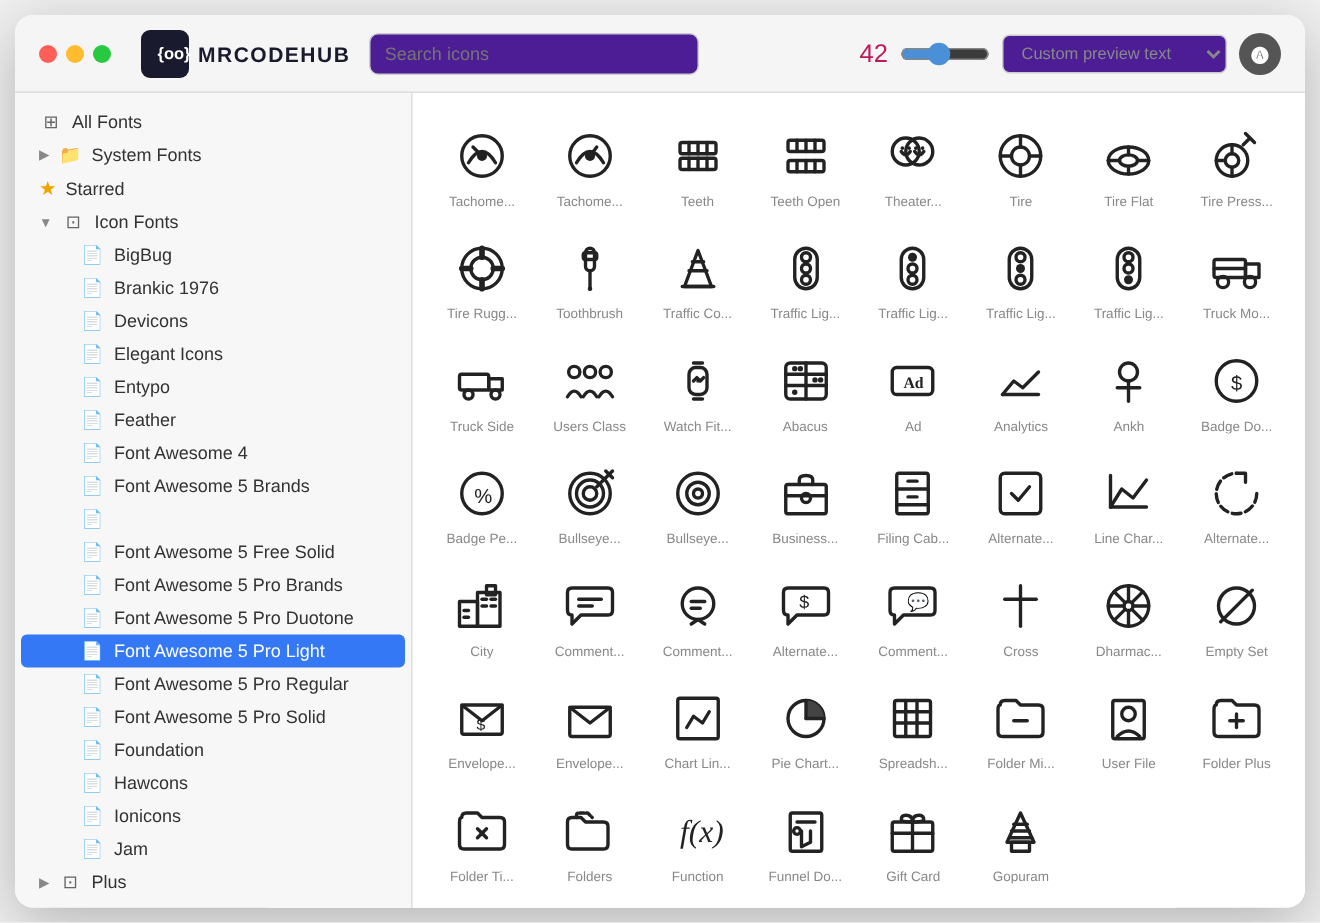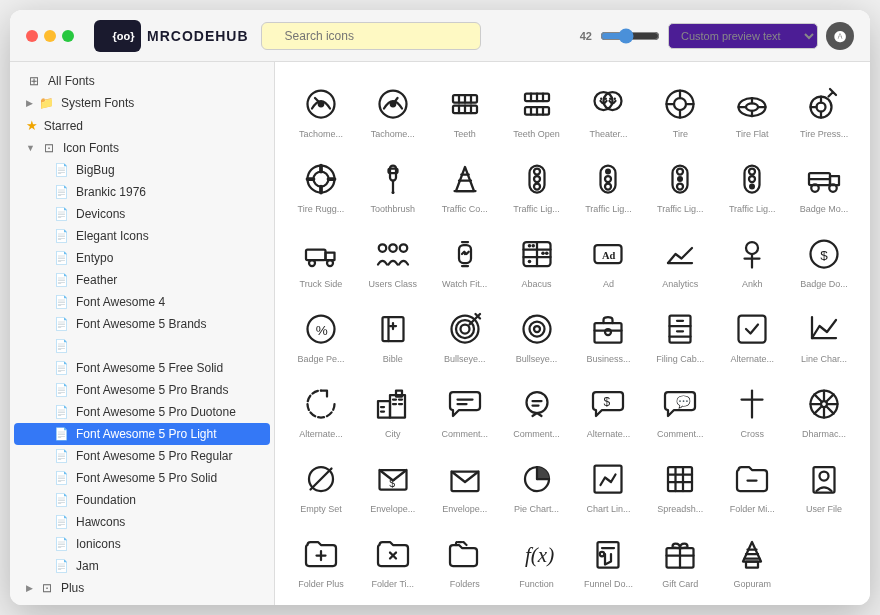--- a/index.html
+++ b/index.html
@@ -45,21 +45,21 @@
     .tl-red { background: #ff5f57; }
     .tl-yellow { background: #febc2e; }
     .tl-green { background: #28c840; }
     .logo {
       display: flex;
       align-items: center;
       gap: 6px;
       margin-left: 8px;
     }
     .logo-icon {
-      width: 47px;
+      width: 32px;
       height: 32px;
       background: #1a1a2e;
       border-radius: 6px;
       display: flex;
       align-items: center;
       justify-content: center;
       color: #fff;
       font-size: 11px;
       font-weight: bold;
       padding-left: 12px;
@@ -69,36 +69,36 @@
       font-weight: 700;
       color: #1a1a2e;
       letter-spacing: 1px;
     }
     .search-bar {
       flex: 1;
       max-width: 220px;
       height: 28px;
       border: 1px solid #ccc;
       border-radius: 6px;
-      padding: 0 23px;
+      padding: 0 10px;
       font-size: 12px;
-      background: #fef9c3;
+      background: #4c1d95;
       color: #888;
       outline: none;
     }
     .toolbar-right {
       display: flex;
       align-items: center;
       gap: 8px;
       margin-left: auto;
     }
     .count-badge {
-      font-size: 11px;
-      color: #737373;
-      font-weight: 700;
+      font-size: 17px;
+      color: #be185d;
+      font-weight: 400;
     }
     .slider-container {
       display: flex;
       align-items: center;
       gap: 4px;
     }
     .slider {
       width: 60px;
       accent-color: #4a90d9;
     }
@@ -557,21 +557,21 @@
         <div class="icon-cell">
           <div class="icon-svg">
             <svg viewBox="0 0 24 24">
                 <rect x="2" y="8" width="14" height="8" rx="1"></rect>
                 <polygon points="16,10 22,10 22,16 16,16"></polygon>
                 <circle cx="6" cy="18" r="2.5"></circle>
                 <circle cx="18" cy="18" r="2.5"></circle>
                 <line x1="2" y1="12" x2="16" y2="12"></line>
               </svg>
           </div>
-          <span class="icon-label">Badge Mo...</span>
+          <span class="icon-label">Truck Mo...</span>
         </div>
 
         <div class="icon-cell">
           <div class="icon-svg">
             <svg viewBox="0 0 24 24">
                 <rect x="2" y="9" width="13" height="7" rx="1"></rect>
                 <polygon points="15,11 21,11 21,16 15,16"></polygon>
                 <circle cx="6" cy="18" r="2"></circle>
                 <circle cx="18" cy="18" r="2"></circle>
               </svg>
@@ -658,31 +658,20 @@
         </div>
 
         <div class="icon-cell">
           <div class="icon-svg">
             <svg viewBox="0 0 24 24">
                 <circle cx="12" cy="12" r="9"></circle>
                 <text x="8.5" y="16" font-size="9" fill="#222" stroke="none" font-family="sans-serif">%</text>
               </svg>
           </div>
           <span class="icon-label">Badge Pe...</span>
-        </div>
-        <div class="icon-cell">
-          <div class="icon-svg">
-            <svg viewBox="0 0 24 24">
-                <rect x="5" y="4" width="14" height="16" rx="1"></rect>
-                <line x1="9" y1="4" x2="9" y2="20"></line>
-                <line x1="12" y1="8" x2="12" y2="12"></line>
-                <line x1="10" y1="10" x2="14" y2="10"></line>
-              </svg>
-          </div>
-          <span class="icon-label">Bible</span>
         </div>
         <div class="icon-cell">
           <div class="icon-svg">
             <svg viewBox="0 0 24 24">
                 <circle cx="12" cy="12" r="9"></circle>
                 <circle cx="12" cy="12" r="6"></circle>
                 <circle cx="12" cy="12" r="3"></circle>
                 <line x1="22" y1="2" x2="15" y2="9"></line>
                 <line x1="19" y1="2" x2="22" y2="5"></line>
               </svg>
@@ -857,36 +846,36 @@
             <svg viewBox="0 0 24 24">
                 <rect x="3" y="7" width="18" height="13" rx="1"></rect>
                 <polyline points="3,7 12,14 21,7"></polyline>
               </svg>
           </div>
           <span class="icon-label">Envelope...</span>
         </div>
         <div class="icon-cell">
           <div class="icon-svg">
             <svg viewBox="0 0 24 24">
+                <rect x="3" y="3" width="18" height="18" rx="1"></rect>
+                <polyline points="7,16 10,11 14,14 17,9"></polyline>
+              </svg>
+          </div>
+          <span class="icon-label">Chart Lin...</span>
+        </div>
+        <div class="icon-cell">
+          <div class="icon-svg">
+            <svg viewBox="0 0 24 24">
                 <circle cx="12" cy="12" r="8"></circle>
                 <path d="M12 12 L12 4 A8 8 0 0 1 20 12 Z" fill="#444" stroke="none"></path>
                 <line x1="12" y1="4" x2="12" y2="12"></line>
                 <line x1="12" y1="12" x2="20" y2="12"></line>
               </svg>
           </div>
           <span class="icon-label">Pie Chart...</span>
-        </div>
-        <div class="icon-cell">
-          <div class="icon-svg">
-            <svg viewBox="0 0 24 24">
-                <rect x="3" y="3" width="18" height="18" rx="1"></rect>
-                <polyline points="7,16 10,11 14,14 17,9"></polyline>
-              </svg>
-          </div>
-          <span class="icon-label">Chart Lin...</span>
         </div>
         <div class="icon-cell">
           <div class="icon-svg">
             <svg viewBox="0 0 24 24">
                 <rect x="4" y="4" width="16" height="16" rx="1"></rect>
                 <line x1="4" y1="9" x2="20" y2="9"></line>
                 <line x1="4" y1="14" x2="20" y2="14"></line>
                 <line x1="9" y1="4" x2="9" y2="20"></line>
                 <line x1="14" y1="4" x2="14" y2="20"></line>
               </svg>

